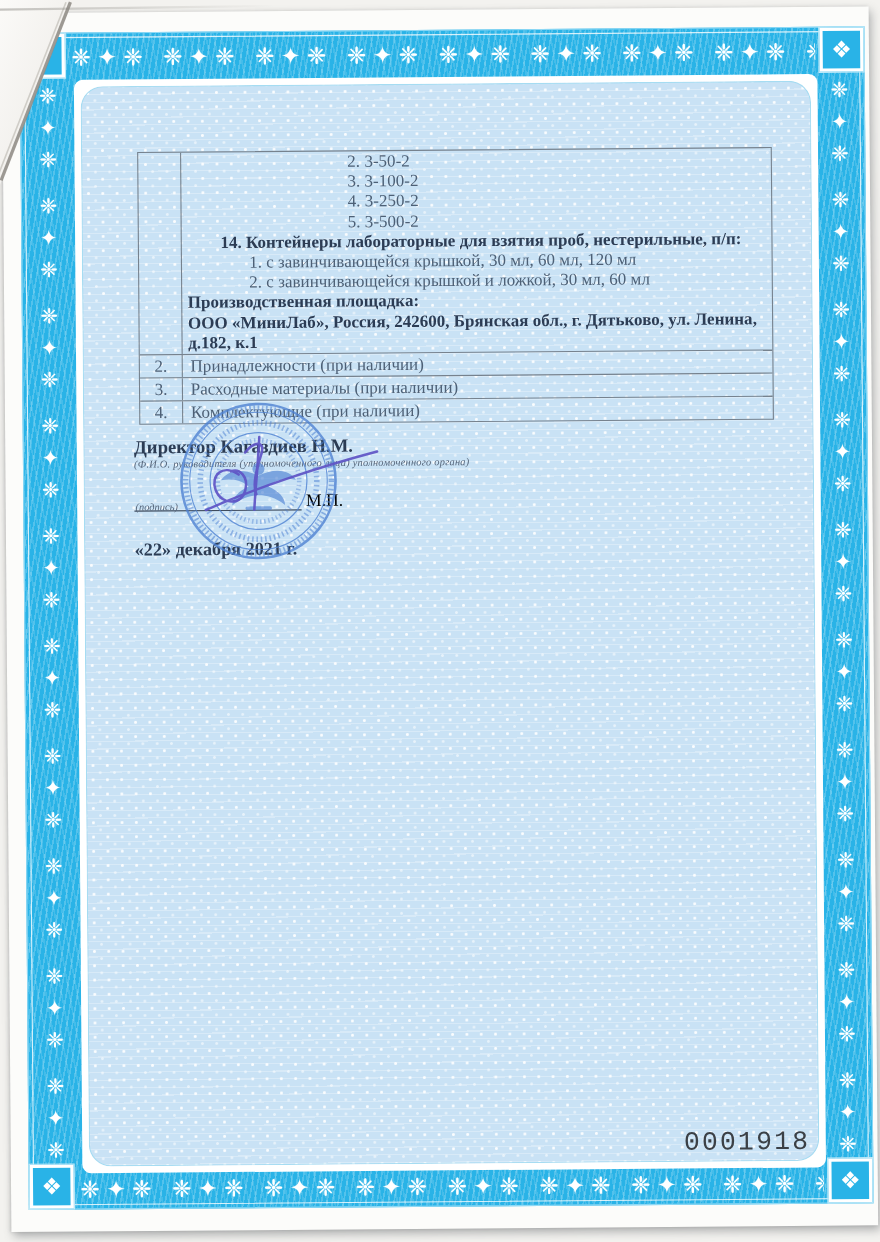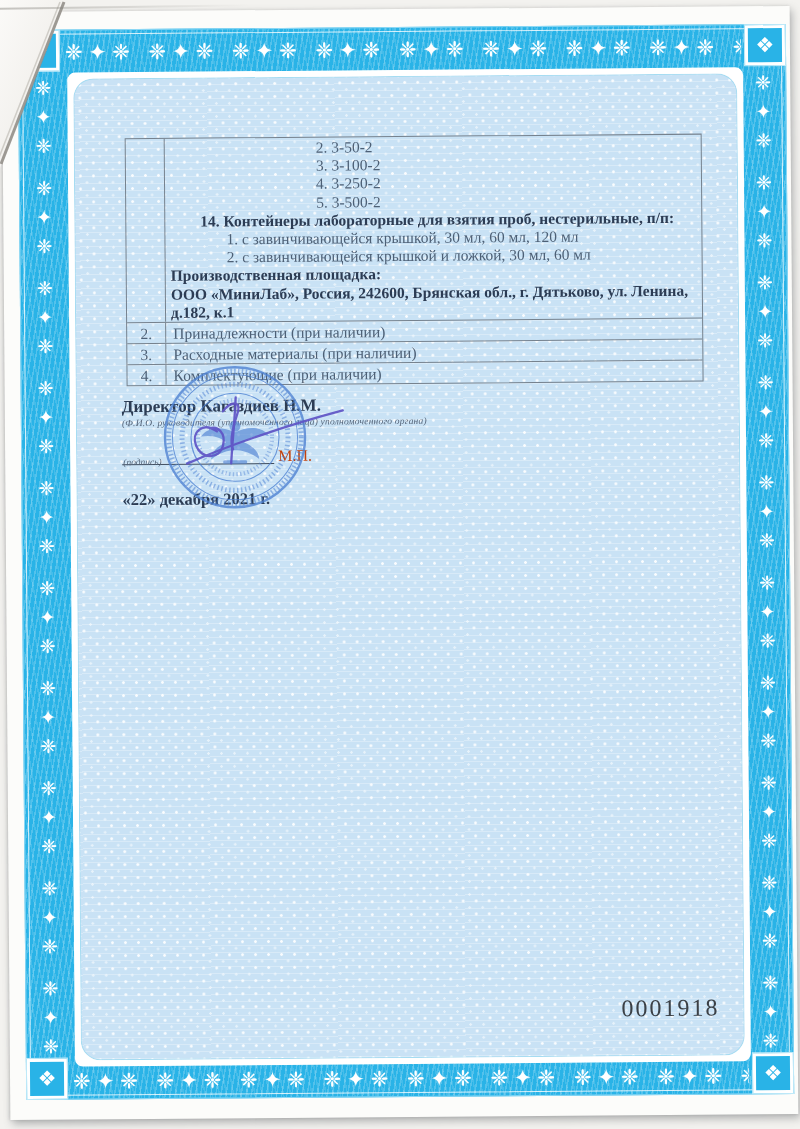--- a/index.html
+++ b/index.html
@@ -55,28 +55,28 @@
   .ind-items{padding-left:146px;}
   .ind-sub{padding-left:56px;}
   .ind-num{padding-left:30px;font-weight:bold;color:#2c3c54;}
   .ind-plain{font-weight:bold;color:#2c3c54;}
   .rowlabel{line-height:19px;}
   .rownum{line-height:19px;}
 
   .director{position:absolute;left:117px;top:386px;font-size:17px;font-weight:bold;color:#2c3c54;}
   .fio-caption{position:absolute;left:117px;top:407px;font-size:9.5px;font-style:italic;color:#55657a;letter-spacing:.2px;}
   .sigline{position:absolute;left:117px;top:432px;width:152px;height:22px;border-bottom:1.4px solid #3f4c5e;}
-  .mp{position:absolute;left:273px;top:437px;font-size:16px;color:#c2410c;}
+  .mp{position:absolute;left:273px;top:437px;font-size:16px;color:#000000;}
   .sig-caption{position:absolute;left:118px;top:446px;font-size:9.5px;font-style:italic;color:#55657a;}
   .dateline{position:absolute;left:117px;top:479px;font-size:16.5px;font-weight:bold;color:#2c3c54;}
 
   .stamp{position:absolute;left:155px;top:352px;opacity:.78;}
   .signature{position:absolute;left:168px;top:373px;opacity:.92;}
 
-  .serial{position:absolute;left:612px;top:988px;font-family:Liberation Serif, serif;
+  .serial{position:absolute;left:612px;top:1019px;font-family:Liberation Mono, monospace;
     font-size:24px;letter-spacing:2px;color:#3b4046;}
 
   
   .fold{position:absolute;left:0;top:0;z-index:50;}
   .top-edge{position:absolute;left:0;top:6px;width:250px;height:2px;
     background:linear-gradient(90deg, rgba(130,128,122,.45), rgba(130,128,122,0));
     transform:rotate(-0.8deg);z-index:51;}
 </style>
 </head>
 <body>

